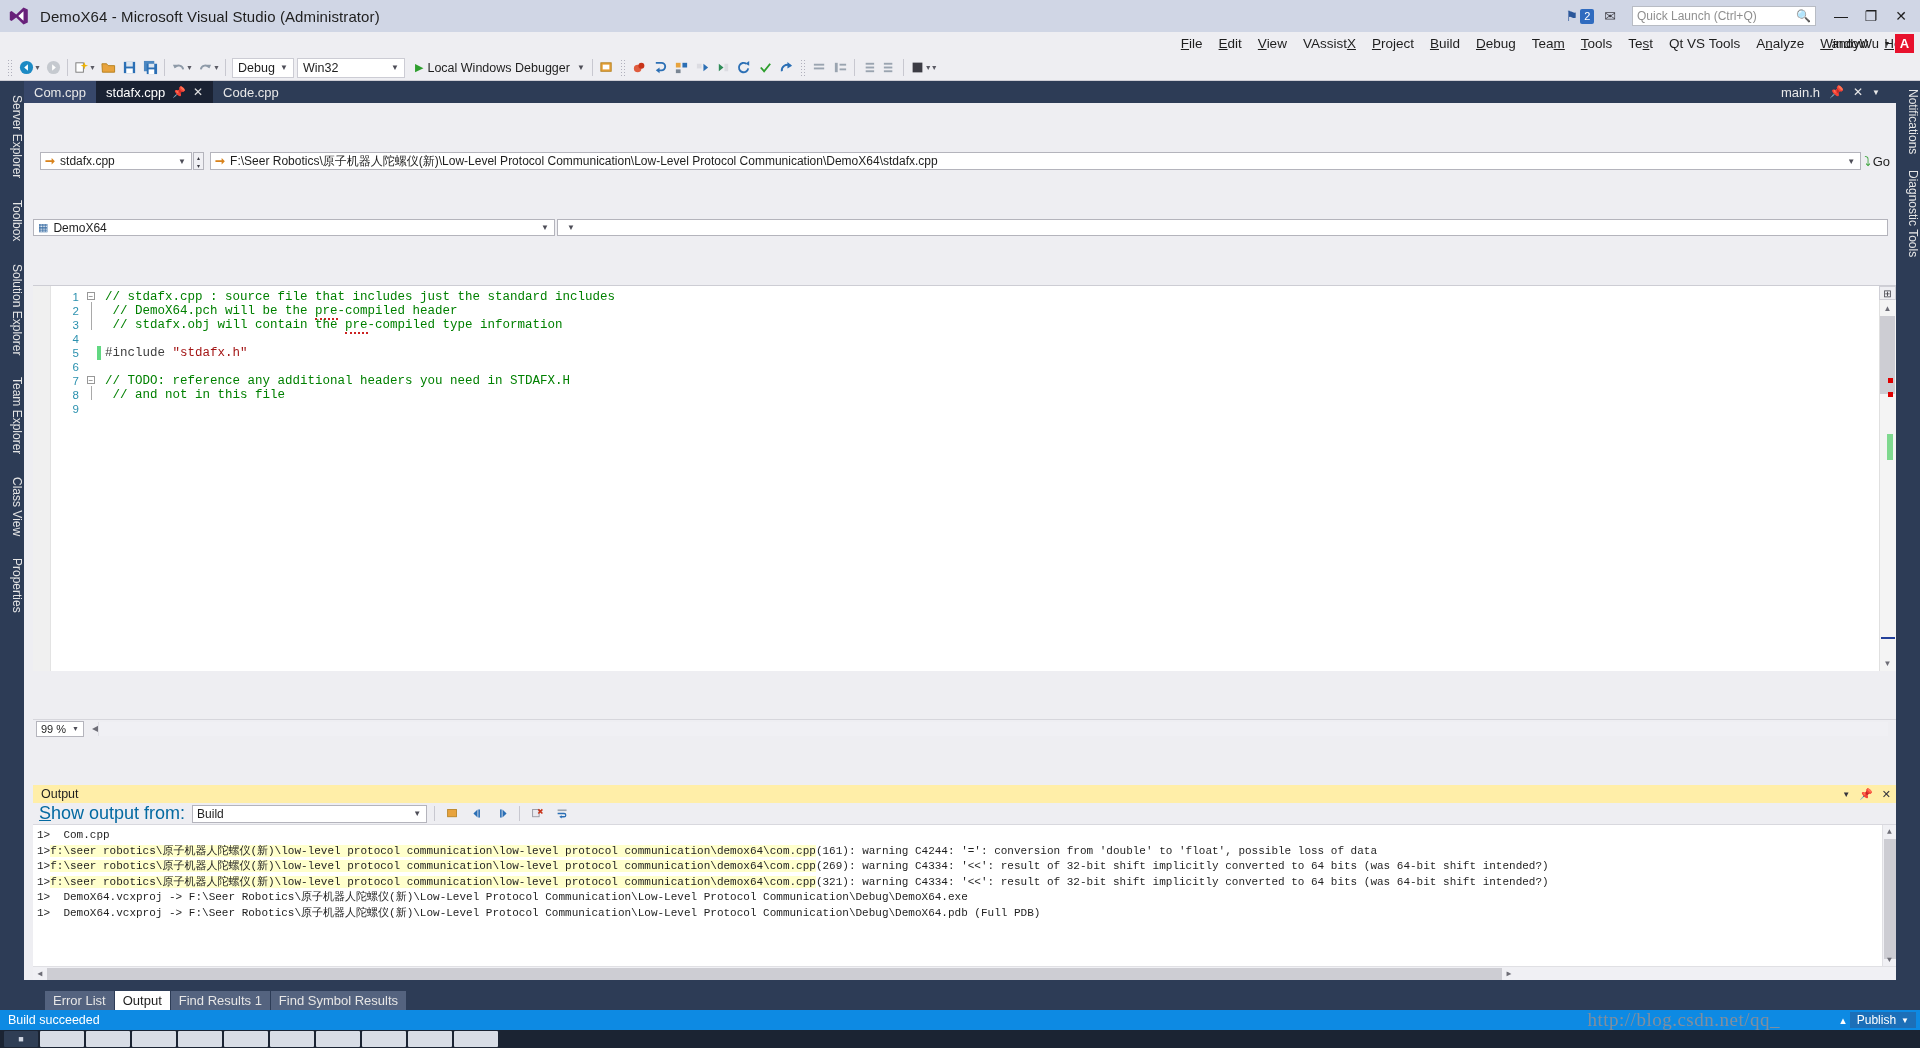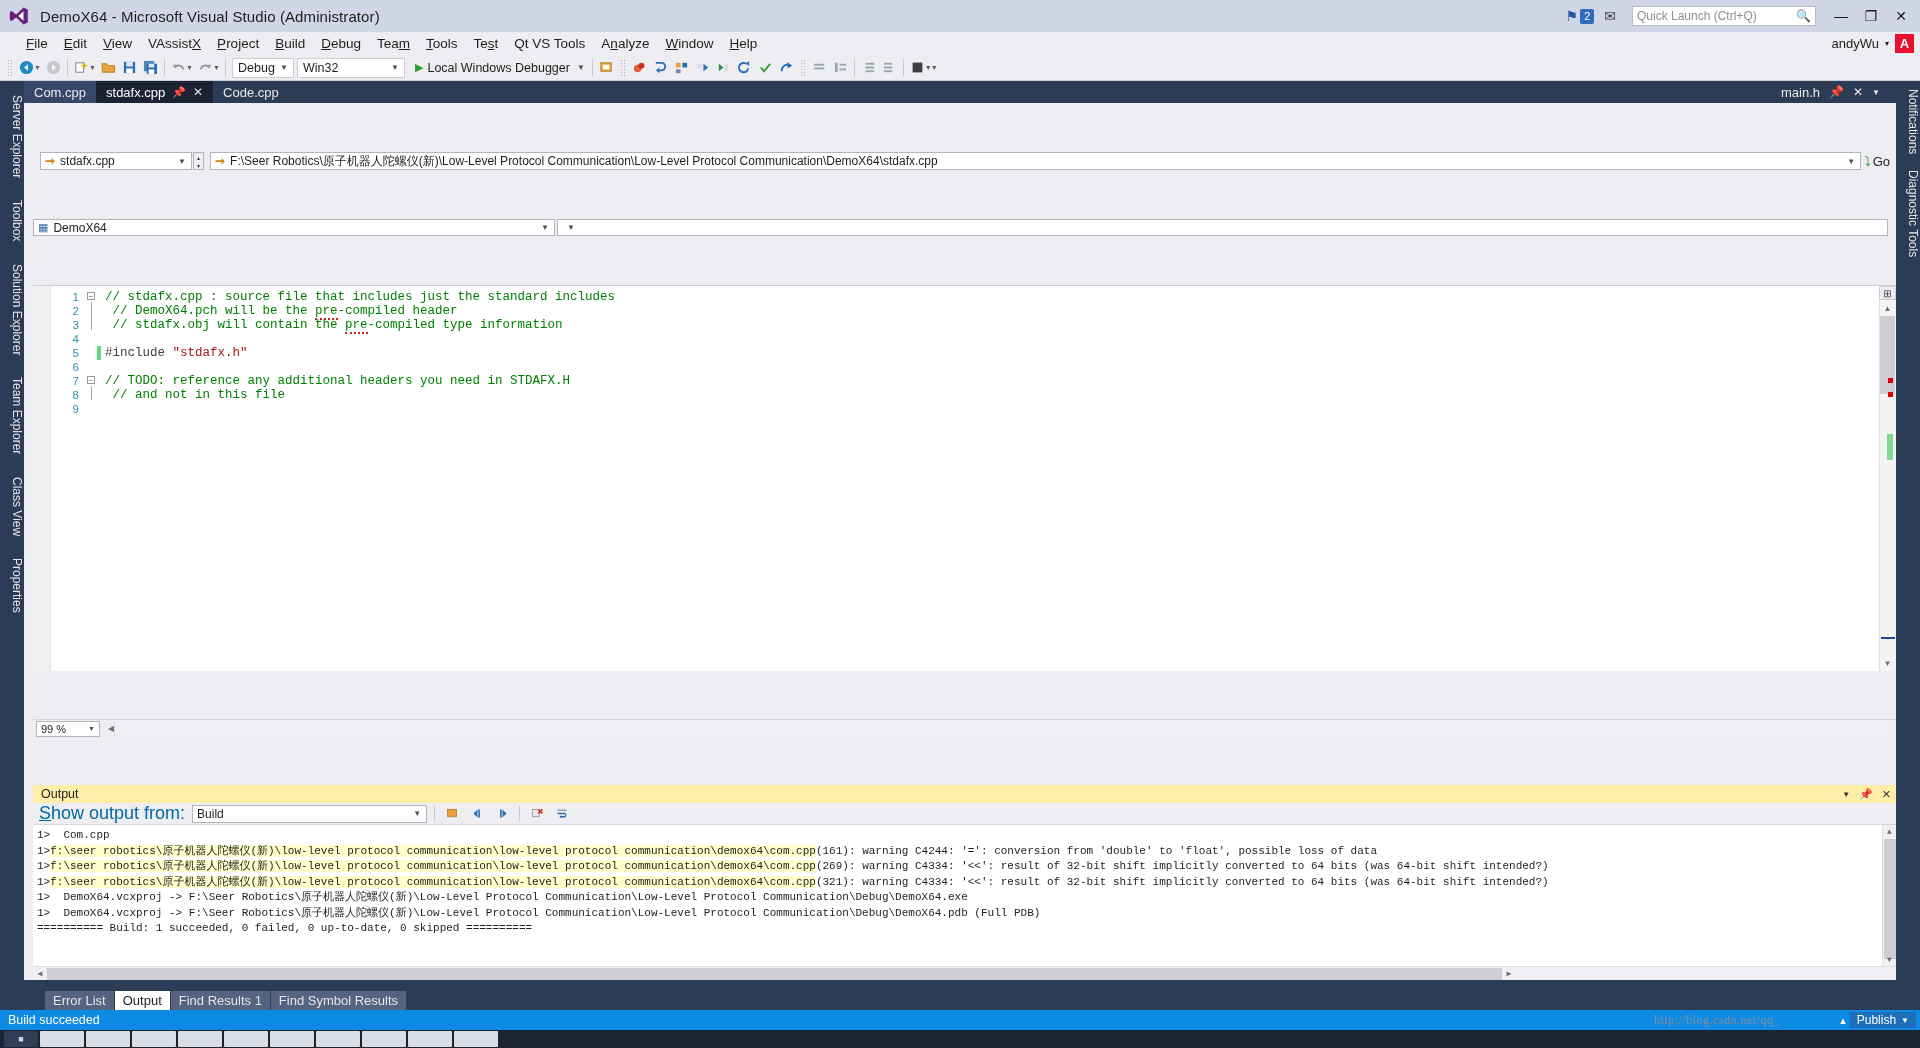--- a/index.html
+++ b/index.html
@@ -40,21 +40,21 @@
     width: 184px; height: 20px; background: #fff; border: 1px solid #b8bcc4;
     display: flex; align-items: center; padding: 0 4px;
     font-size: 12px; color: #8f8f8f; margin-right: 10px;
   }
   #quicklaunch .ql-text { flex: 1; }
   #quicklaunch .ql-ico { color: #44546a; font-size: 12px; }
 
   
   #menubar {
     height: 23px; background: #eeeef2; display: flex; align-items: center;
-    position: relative; padding-left: 18px;
+    position: relative; padding-left: 18px; justify-content: flex-end;
   }
   .menu-item {
     font-size: 13.5px; color: #1e1e1e; padding: 2px 8px; cursor: default;
     white-space: nowrap;
   }
   .menu-item u { text-decoration: underline; }
   #user-area {
     position: absolute; right: 6px; top: 0; height: 23px;
     display: flex; align-items: center; gap: 6px;
   }
@@ -237,21 +237,21 @@
   #ov-down { position:absolute; right:1px; bottom:1px; width:15px; height:13px;
              display:flex;align-items:center;justify-content:center;
              font-size:8px;color:#6d6d76; }
 
   
   #edstatus {
     height: 18px; background: #eeeef2; display: flex; align-items: center;
     flex: none; border-top: 1px solid #d6d6dc; margin-left: 9px;
   }
   #zoom-combo {
-    width: 64px; height: 16px; background:#fff; border: 1px solid #b4b4bc;
+    width: 48px; height: 16px; background:#fff; border: 1px solid #b4b4bc;
     display:flex; align-items:center; font-size: 11px; color:#1e1e1e;
     padding-left: 4px; margin-left: 3px;
   }
   #zoom-combo .zv { flex:1; }
   #zoom-combo .zc { font-size: 7px; color:#4d4d57; padding-right:4px; }
   #hscroll-left { font-size: 8px; color:#6d6d76; margin-left: 8px; }
   #hscroll-track { flex:1; height: 14px; background:#f0f0f4;
                    border-left:1px solid #dedee4; margin-right: 8px; }
 
   
@@ -330,21 +330,21 @@
     position: absolute; right: 4px; top: 0; height: 20px;
     display: flex; align-items: center; gap: 4px;
   }
   #publish-btn {
     background: #1c6fb8; color:#fff; font-size: 12px; padding: 1px 7px;
     display:flex; align-items:center; gap:5px;
   }
   #watermark {
     position: absolute; right: 140px; bottom: 18px; height: 20px;
     display:flex; align-items:center;
-    font-family: "Liberation Serif", serif; font-size: 12px;
+    font-family: "Liberation Serif", serif; font-size: 19px;
     color: #8a8f99; letter-spacing: 0.5px; opacity: 0.95;
   }
 
   
   #taskbar {
     position: absolute; left:0; right:0; bottom:0; height: 18px;
     background: #1b2433; display:flex; align-items:center; gap: 2px;
     padding-left: 4px; overflow: hidden;
   }
   .task-ico {
@@ -767,21 +767,20 @@
             </svg>
         </div>
       </div>
       <div id="out-body">
         <div class="out-line"><span>1&gt;</span><span>  Com.cpp</span></div>
         <div class="out-line"><span>1&gt;</span><span class="hl">f:\seer robotics\原子机器人陀螺仪(新)\low-level protocol communication\low-level protocol communication\demox64\com.cpp</span><span>(161): warning C4244: '=': conversion from 'double' to 'float', possible loss of data</span></div>
         <div class="out-line"><span>1&gt;</span><span class="hl">f:\seer robotics\原子机器人陀螺仪(新)\low-level protocol communication\low-level protocol communication\demox64\com.cpp</span><span>(269): warning C4334: '&lt;&lt;': result of 32-bit shift implicitly converted to 64 bits (was 64-bit shift intended?)</span></div>
         <div class="out-line"><span>1&gt;</span><span class="hl">f:\seer robotics\原子机器人陀螺仪(新)\low-level protocol communication\low-level protocol communication\demox64\com.cpp</span><span>(321): warning C4334: '&lt;&lt;': result of 32-bit shift implicitly converted to 64 bits (was 64-bit shift intended?)</span></div>
         <div class="out-line"><span>1&gt;</span><span>  DemoX64.vcxproj -&gt; F:\Seer Robotics\原子机器人陀螺仪(新)\Low-Level Protocol Communication\Low-Level Protocol Communication\Debug\DemoX64.exe</span></div>
         <div class="out-line"><span>1&gt;</span><span>  DemoX64.vcxproj -&gt; F:\Seer Robotics\原子机器人陀螺仪(新)\Low-Level Protocol Communication\Low-Level Protocol Communication\Debug\DemoX64.pdb (Full PDB)</span></div>
-        <div class="out-line"><span></span><span>========== Build: 1 succeeded, 0 failed, 0 up-to-date, 0 skipped ==========</span></div>
         <div id="out-vscroll">
           <div class="arr">▲</div>
           <div id="out-vthumb"></div>
           <div class="arr" style="position:absolute;bottom:0;left:0;width:13px">▼</div>
         </div>
         <div id="out-hscroll">
           <div class="arr">◀</div>
           <div id="out-hthumb"></div>
           <div class="arr">▶</div>
         </div>

